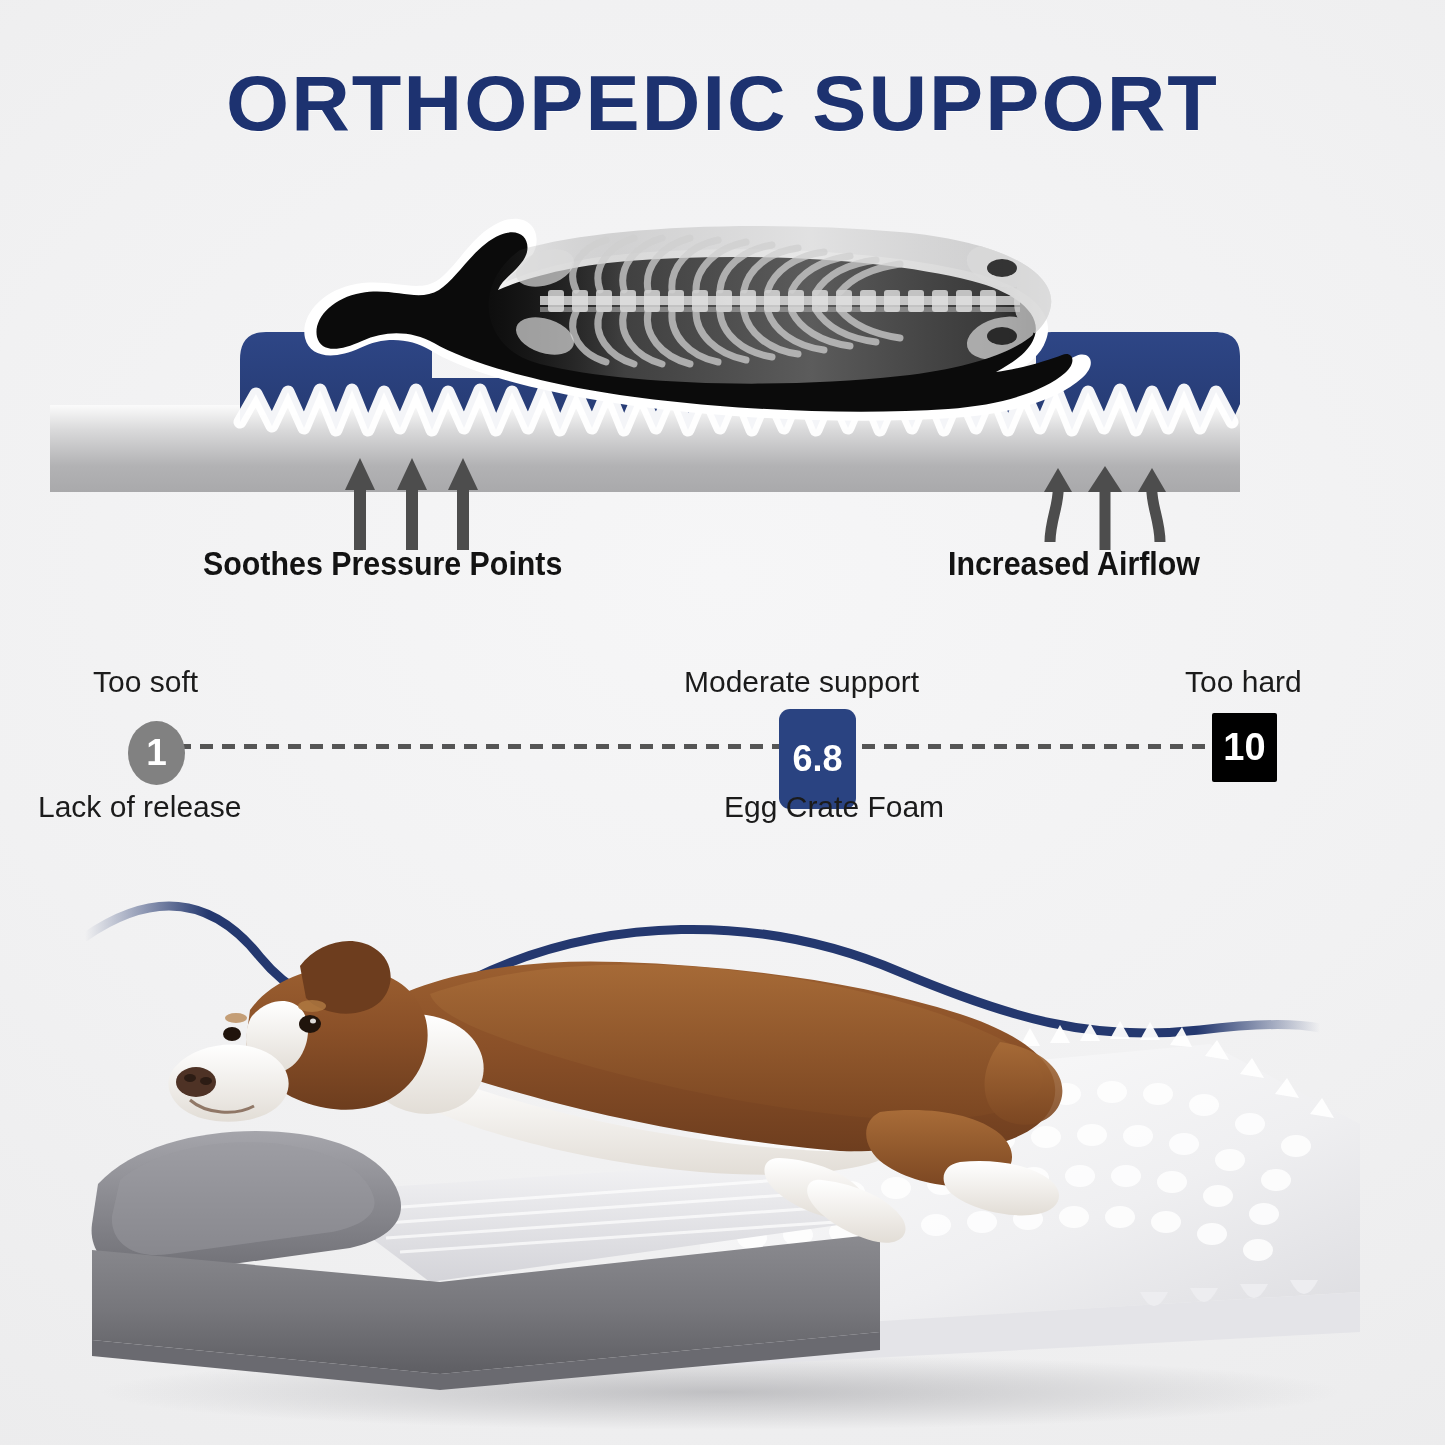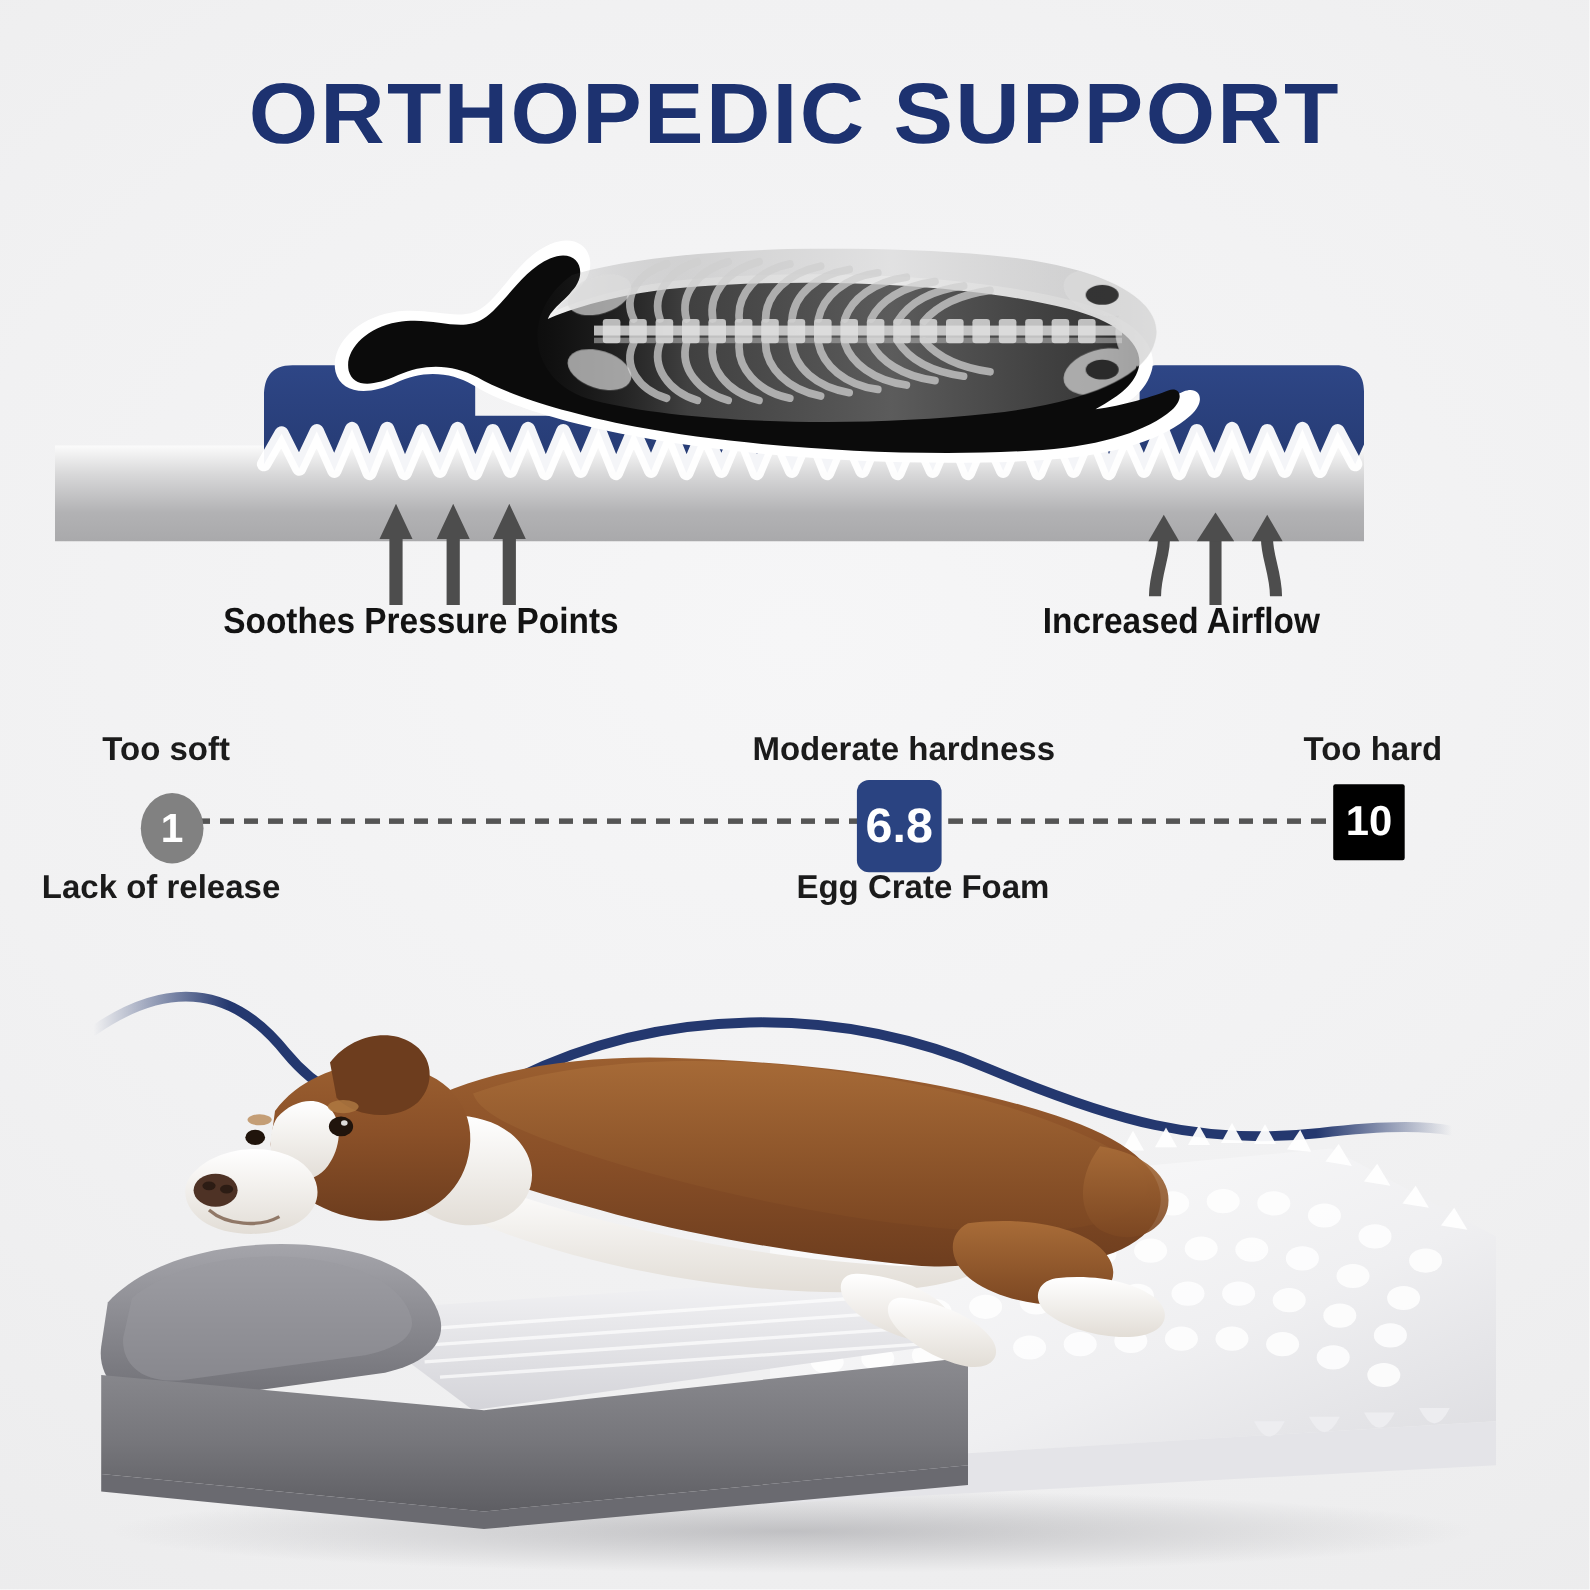--- a/index.html
+++ b/index.html
@@ -40,42 +40,42 @@
     white-space:nowrap;
   }
   .cap.left{left:203px;top:0;}
   .cap.right{left:948px;top:0;}
 
   
   .scale{position:absolute;left:0;top:655px;width:1445px;height:185px;}
   .scale .toplbl,.scale .botlbl{
     position:absolute;white-space:nowrap;
     font-family:"Liberation Sans", sans-serif;
-    font-size:30px;color:#1b1b1b;font-weight:bold;
+    font-size:30px;color:#1b1b1b;font-weight:normal;
   }
   .scale .toplbl{top:10px;}
   .scale .botlbl{top:135px;}
 
   .track{position:absolute;top:78px;left:0;width:1445px;height:28px;}
   .dash{
     position:absolute;top:11px;height:5px;
     background-image:repeating-linear-gradient(to right,#555 0 13px,rgba(0,0,0,0) 13px 22px);
   }
   .dash.a{left:178px;width:640px;}
   .dash.b{left:862px;width:380px;}
 
   .marker{position:absolute;display:flex;align-items:center;justify-content:center;
     color:#fff;font-weight:bold;font-family:"Liberation Sans", sans-serif;}
   .m1{
     left:128px;top:-12px;width:57px;height:64px;border-radius:50%;
     background:#818181;font-size:37px;
   }
   .m68{
-    left:779px;top:-24px;width:77px;height:84px;border-radius:11px;
-    background:#2a4381;font-size:44px;
+    left:779px;top:-24px;width:77px;height:100px;border-radius:11px;
+    background:#2a4381;font-size:36px;
   }
   .m10{
     left:1212px;top:-20px;width:65px;height:69px;border-radius:2px;
     background:#000000;font-size:38px;
   }
 
   
   .photo{position:absolute;left:0;top:862px;width:1445px;height:583px;}
   .photo svg{display:block;width:1445px;height:583px;}
 </style>
@@ -291,21 +291,21 @@
   </div>
 
   <div class="caps">
     <div class="cap left">Soothes Pressure Points</div>
     <div class="cap right">Increased Airflow</div>
   </div>
 
   <div class="scale">
 
     <div class="toplbl" style="left:93px;">Too soft</div>
-    <div class="toplbl" style="left:684px;">Moderate hardness</div>
+    <div class="toplbl" style="left:684px;">Moderate support</div>
     <div class="toplbl" style="left:1185px;">Too hard</div>
 
     <div class="track">
       <div class="dash a"></div>
       <div class="dash b"></div>
 
       <div class="marker m1">1</div>
       <div class="marker m68">6.8</div>
       <div class="marker m10">10</div>
     </div>

